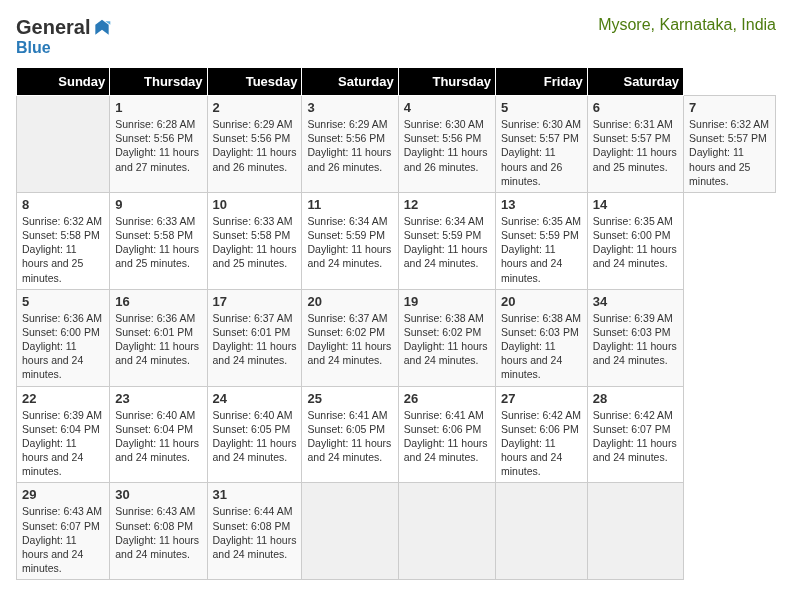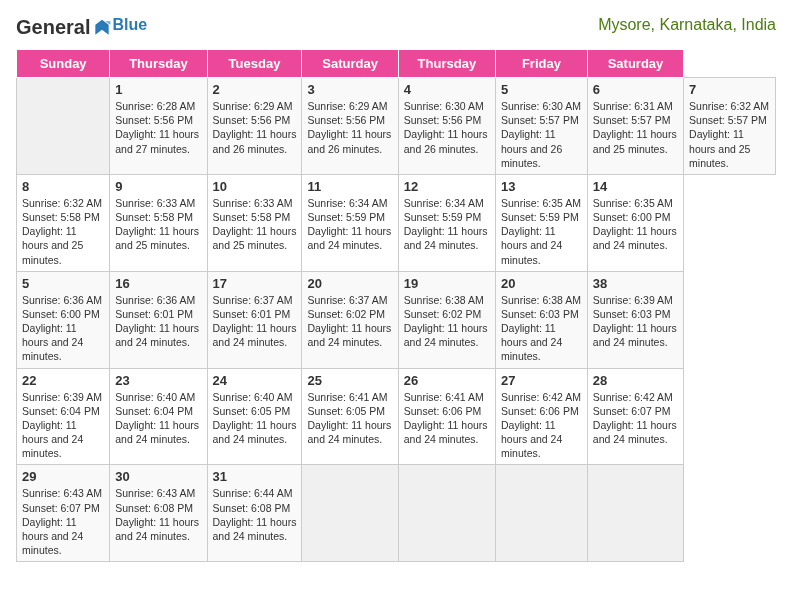--- a/index.html
+++ b/index.html
@@ -11,21 +11,21 @@
       padding: 16px;
     }
     .header {
       display: flex;
       justify-content: space-between;
       align-items: flex-start;
       margin-bottom: 10px;
     }
     .logo {
       display: flex;
-      flex-direction: row;
+      flex-direction: column;
       align-items: flex-start;
     }
     .logo-text {
       display: flex;
       align-items: center;
     }
     .logo-general {
       font-size: 20px;
       font-weight: bold;
       color: #333;
@@ -50,26 +50,26 @@
     }
     .subtitle {
       font-size: 16px;
       color: #4d7c0f;
     }
     .calendar {
       width: 100%;
       border-collapse: collapse;
     }
     .calendar thead tr th {
-      background-color: #ec4899;
+      background-color: #000000;
       color: #fff;
       font-size: 13px;
       font-weight: bold;
       padding: 6px 4px;
-      text-align: center;
+      text-align: right;
       border: 1px solid #fff;
     }
     .calendar tbody tr td {
       border: 1px solid #ccc;
       vertical-align: top;
       padding: 4px 5px;
       font-size: 10.5px;
       color: #333;
       width: 113px;
       min-height: 80px;
@@ -203,21 +203,21 @@
         </td>
         <td>
           <span class="day-number">19</span>
           <div class="day-info">Sunrise: 6:38 AM<br>Sunset: 6:02 PM<br>Daylight: 11 hours and 24 minutes.</div>
         </td>
         <td>
           <span class="day-number">20</span>
           <div class="day-info">Sunrise: 6:38 AM<br>Sunset: 6:03 PM<br>Daylight: 11 hours and 24 minutes.</div>
         </td>
         <td>
-          <span class="day-number">38</span>
+          <span class="day-number">34</span>
           <div class="day-info">Sunrise: 6:39 AM<br>Sunset: 6:03 PM<br>Daylight: 11 hours and 24 minutes.</div>
         </td>
       </tr>
       <tr>
         <td>
           <span class="day-number">22</span>
           <div class="day-info">Sunrise: 6:39 AM<br>Sunset: 6:04 PM<br>Daylight: 11 hours and 24 minutes.</div>
         </td>
         <td>
           <span class="day-number">23</span>

